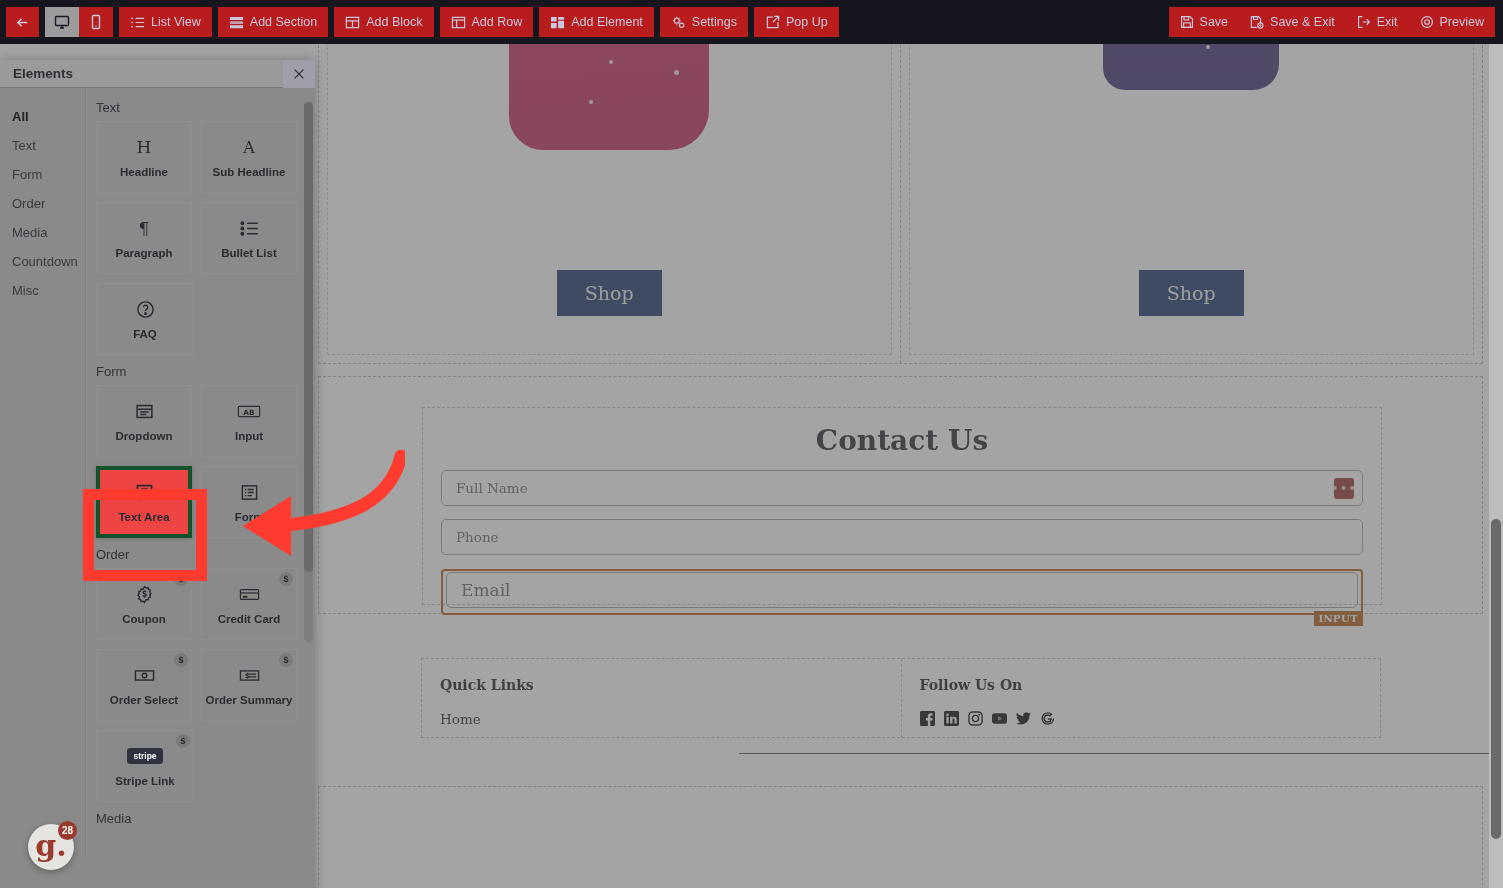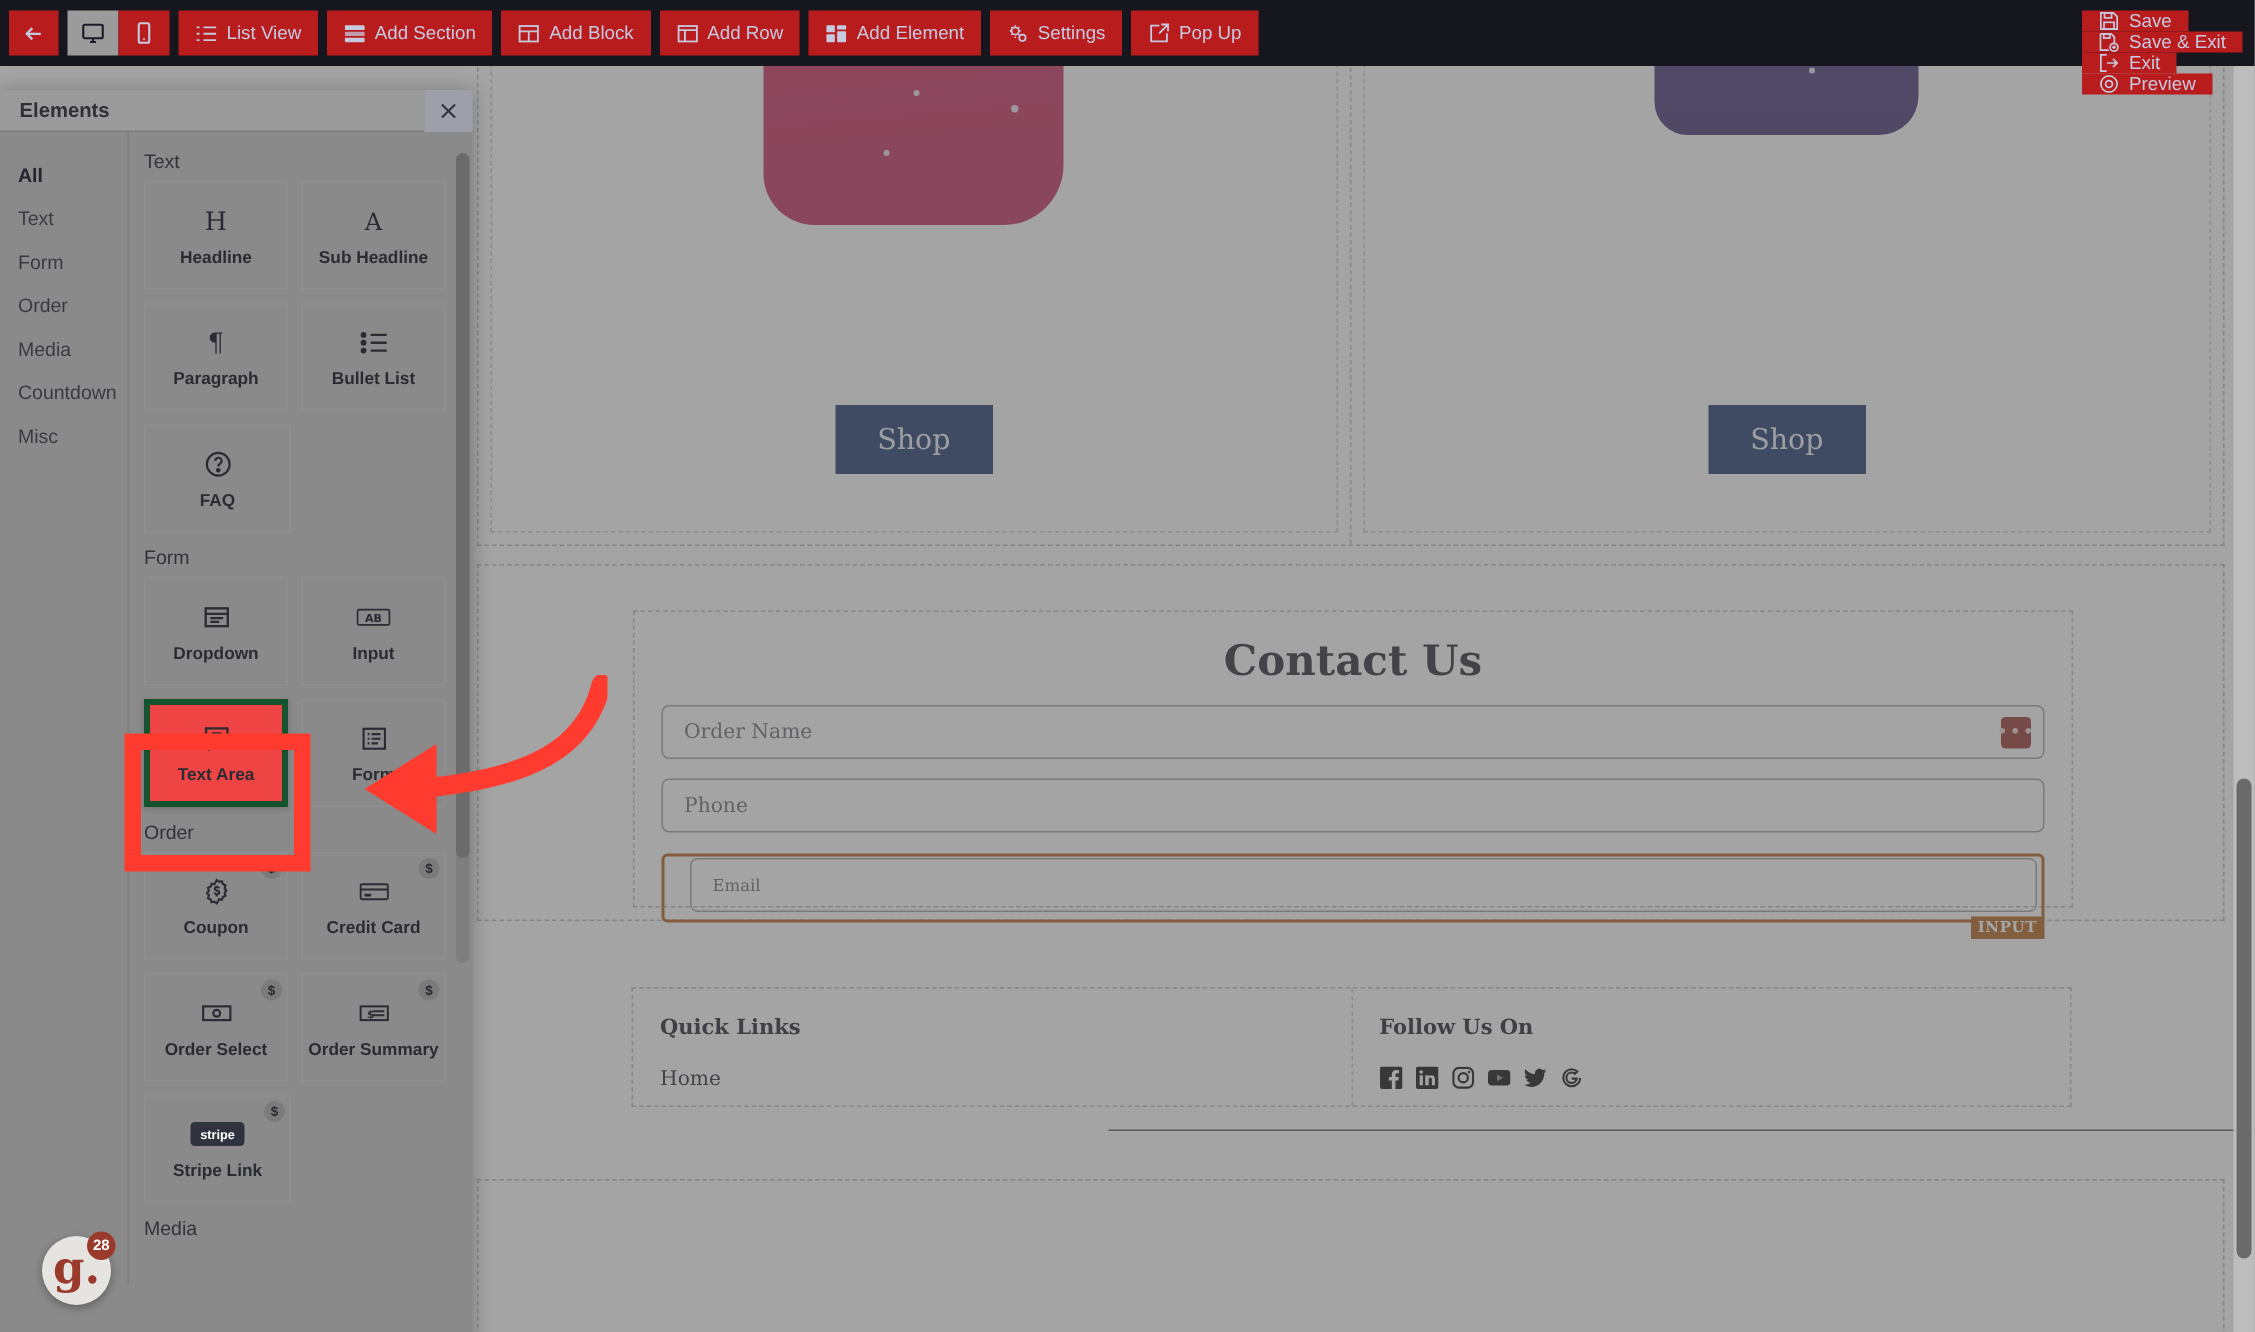--- a/index.html
+++ b/index.html
@@ -27,21 +27,21 @@
     padding: 0 11px;
     border: none;
     white-space: nowrap;
     cursor: pointer;
     font-family: "Liberation Sans", sans-serif;
   }
   .tb-btn.icon-only { padding: 0 9px; }
   .tb-btn.active { background: #9b9b9b; color: #1b1b28; }
   .tb-sep { width: 6px; }
   .tb-spacer { flex: 1 1 auto; }
-  .tb-right { display: flex; align-items: flex-start; height: 30px; margin-right: 8px; flex-direction: column; }
+  .tb-right { display: flex; align-items: flex-start; height: 30px; margin-right: 8px; }
   .tb-icn { display: inline-flex; align-items: center; }
   .tb-icn svg { display: block; }
 
   
   #canvas {
     position: absolute; top: 44px; left: 0;
     width: 1503px; height: 844px;
     background: #ffffff;
     overflow: hidden;
   }
@@ -106,24 +106,24 @@
     display: flex; align-items: center; padding: 0 14px;
     font-family: "DejaVu Serif", serif; font-size: 13.5px; color: #6d6d75;
   }
   .field.selected-outer {
     margin-top: 14px;
     border: 2px solid #b5651d;
     border-radius: 4px; height: 46px;
     padding: 0; display: block;
   }
   .field.selected-outer .inner {
-    position: absolute; left: 17px; right: 3px; top: 1px; height: 36px;
+    position: absolute; left: 3px; right: 3px; top: 1px; height: 36px;
     border: 1px solid #a3a3a3; border-radius: 5px;
     display: flex; align-items: center; padding: 0 14px;
-    font-family: "DejaVu Serif", serif; font-size: 11px; color: #6d6d75;
+    font-family: "DejaVu Serif", serif; font-size: 17px; color: #6d6d75;
   }
   .badge-input {
     position: absolute; right: -2px; bottom: -13px;
     background: #b5651d; color: #fff;
     font-family: "DejaVu Serif", serif;
     font-size: 10px; font-weight: bold; letter-spacing: .4px;
     padding: 2px 5px;
   }
   .dots-badge {
     position: absolute; right: 8px; top: 7px;
@@ -322,21 +322,21 @@
           </div>
         </div>
       </div>
     </div>
 
     <div class="sect" id="sect-contact">
       <div id="contact-card">
         <div class="contact-title">Contact Us</div>
 
         <div class="field">
-          <span>Order Name</span>
+          <span>Full Name</span>
           <span class="dots-badge">•••</span>
         </div>
 
         <div class="field">
           <span>Phone</span>
         </div>
 
         <div class="field selected-outer">
           <div class="inner">
             <span>Email</span>

